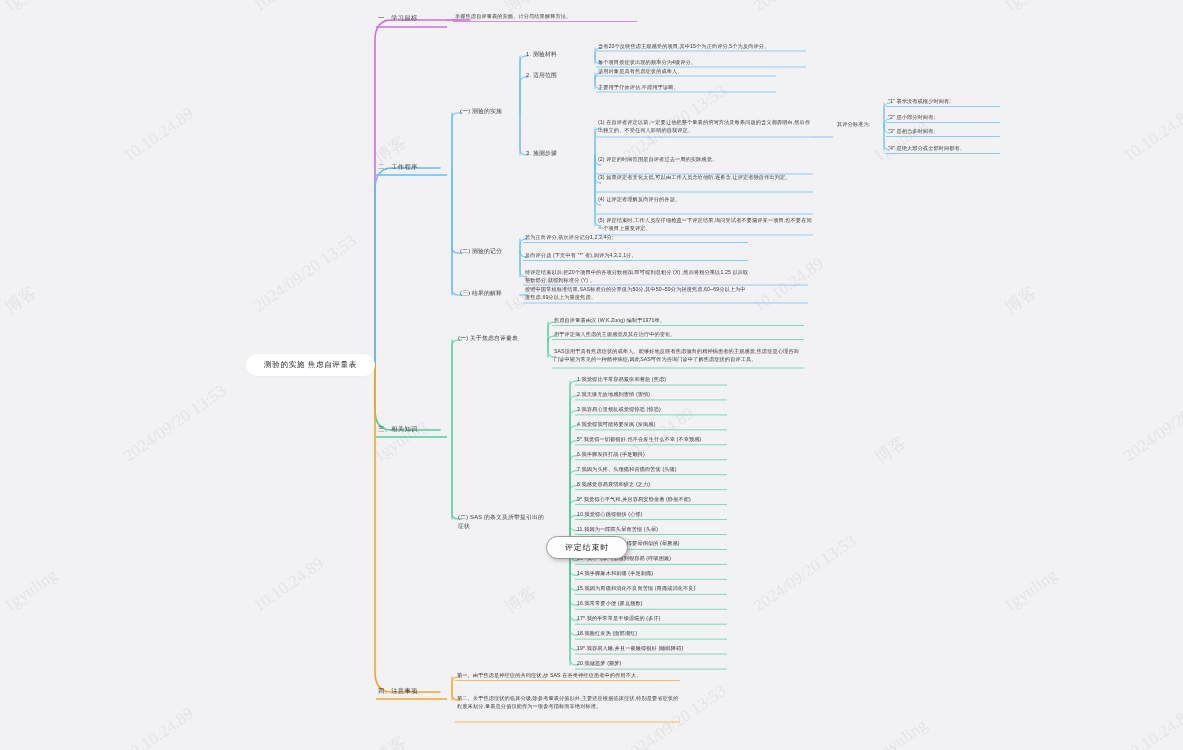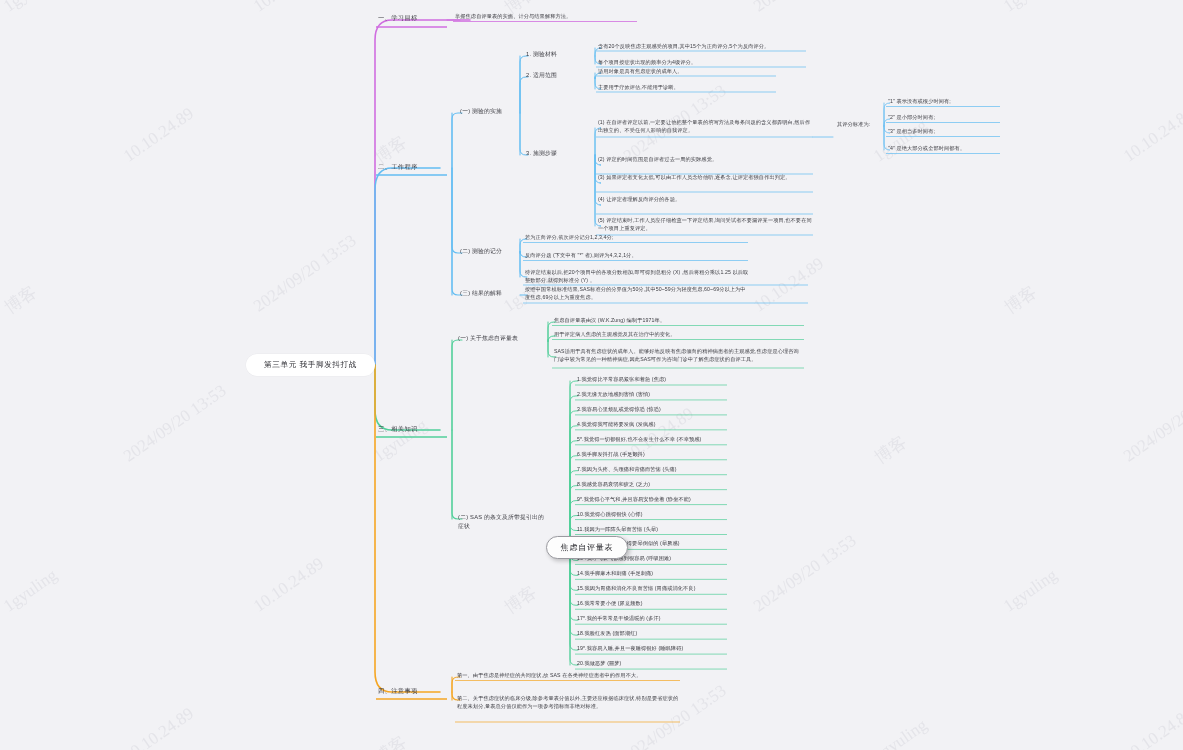--- a/index.html
+++ b/index.html
@@ -296,16 +296,16 @@
       <div class="node leafitem" style="left: 577px; top: 600.25px; width: 150px;">16.我常常要小便 (尿意频数)</div>
       <div class="node leafitem" style="left: 577px; top: 615.2px; width: 150px;">17*.我的手常常是干燥温暖的 (多汗)</div>
       <div class="node leafitem" style="left: 577px; top: 630.15px; width: 150px;">18.我脸红发热 (面部潮红)</div>
       <div class="node leafitem" style="left: 577px; top: 645.1px; width: 150px;">19*.我容易入睡,并且一夜睡得很好 (睡眠障碍)</div>
       <div class="node leafitem" style="left: 577px; top: 660.05px; width: 150px;">20.我做恶梦 (噩梦)</div>
       <div class="node lbl" style="left: 378px; top: 686px; width: 70px;">四、注意事项</div>
       <div class="node " style="left: 457px; top: 672px; width: 225px;">第一、由于焦虑是神经症的共同症状,故 SAS 在各类神经症患者中的作用不大。</div>
       <div class="node " style="left: 457px; top: 695px; width: 225px;">第二、关于焦虑症状的临床分级,除参考量表分值以外,主要还应根据临床症状,特别是要省症状的程度来划分,量表总分值仅能作为一项参考指标而非绝对标准。</div>
     </div>
 
-  <div id="root-node">第三单元  我手脚发抖打战</div>
-  <div id="badge">焦虑自评量表</div>
+  <div id="root-node">测验的实施  焦虑自评量表</div>
+  <div id="badge">评定结束时</div>
 
 </div>
 
 </body></html>

